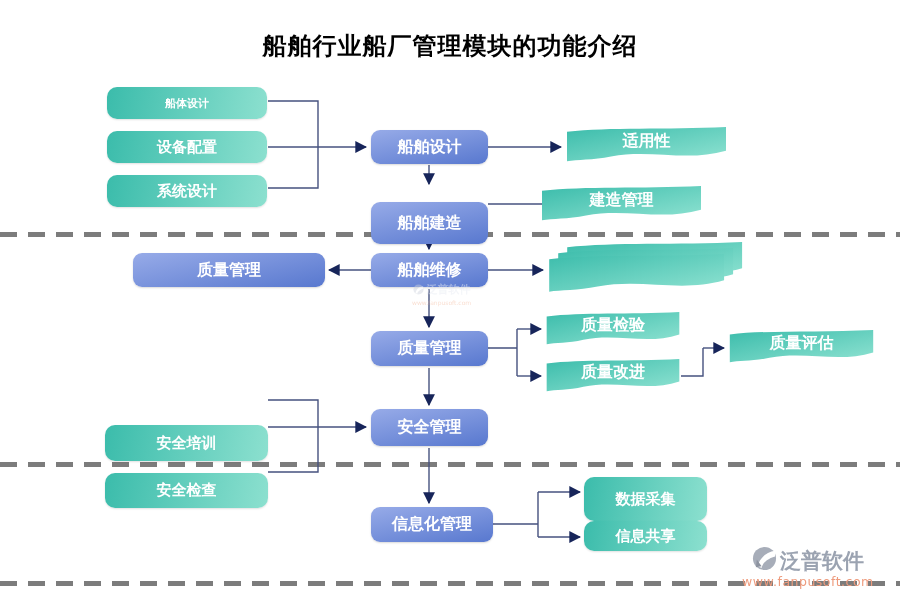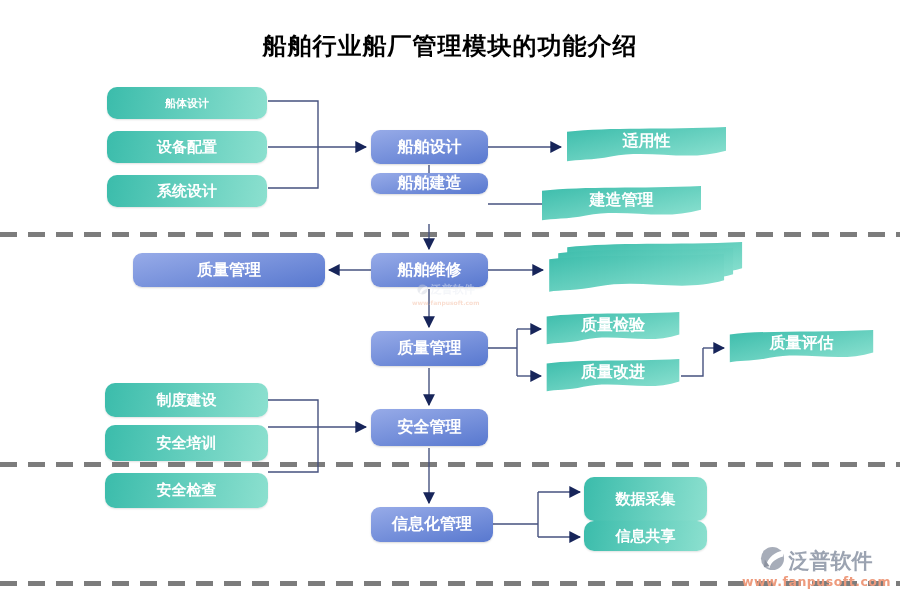--- a/index.html
+++ b/index.html
@@ -21,21 +21,21 @@
   .wave{background:none;}
   .wave svg{position:absolute;left:0;top:0;width:100%;height:100%;}
   .wave .lbl{position:relative;padding-bottom:7px;}
   .stack{position:absolute;}
   .stack svg{position:absolute;left:0;top:0;}
   .stack .lbl{position:absolute;left:0;top:12px;width:180px;height:34px;display:flex;
         align-items:center;justify-content:center;color:#fff;font-weight:bold;font-size:16px;}
   .wm{position:absolute;display:flex;flex-direction:column;align-items:center;z-index:5;}
   .wm .row{display:flex;align-items:center;gap:3px;}
   .wm .brand{font-weight:bold;color:#9ba3b1;}
-  .wm .url{color:#ee9b7d;font-weight:bold;}
+  .wm .url{color:#ee9b7d;font-weight:normal;}
   .wm-big .brand{font-size:21px;}
   .wm-big .url{font-size:12.5px;margin-top:-1px;letter-spacing:.5px;}
   .wm-faint{opacity:.45;}
   .wm-faint .brand{font-size:11px;color:#e7ebf3;}
   .wm-faint .url{font-size:6px;color:#f3b79a;}
 </style>
 </head>
 <body>
 
 <div id="stage">
@@ -86,21 +86,21 @@
   <div class="node teal" style="left:107px;top:131px;width:160px;height:32px;font-size:15px">
       <span>设备配置</span>
     </div>
   <div class="node teal" style="left:107px;top:175px;width:160px;height:32px;font-size:15px">
       <span>系统设计</span>
     </div>
 
   <div class="node blue" style="left:371px;top:130px;width:117px;height:34px">
       <span>船舶设计</span>
     </div>
-  <div class="node blue" style="left:371px;top:173px;width:117px;height:21px">
+  <div class="node blue" style="left:371px;top:202px;width:117px;height:42px">
       <span>船舶建造</span>
     </div>
   <div class="node blue" style="left:371px;top:253px;width:117px;height:34px">
       <span>船舶维修</span>
     </div>
   <div class="node blue" style="left:371px;top:331px;width:117px;height:35px">
       <span>质量管理</span>
     </div>
   <div class="node blue" style="left:371px;top:409px;width:117px;height:37px">
       <span>安全管理</span>
@@ -159,23 +159,20 @@
     <span class="lbl">质量评估</span>
   </div>
 
   <div class="node teal" style="left:584px;top:477px;width:123px;height:44px;font-size:15px">
       <span>数据采集</span>
     </div>
   <div class="node teal" style="left:584px;top:521px;width:123px;height:30px;font-size:15px">
       <span>信息共享</span>
     </div>
 
-  <div class="node teal" style="left:105px;top:383px;width:163px;height:34px;font-size:15px">
-      <span>制度建设</span>
-    </div>
   <div class="node teal" style="left:105px;top:425px;width:163px;height:36px;font-size:15px">
       <span>安全培训</span>
     </div>
   <div class="node teal" style="left:105px;top:473px;width:163px;height:35px;font-size:15px">
       <span>安全检查</span>
     </div>
 
   <div class="wm wm-faint" style="left:412px;top:280px">
     <div class="row">
       <span>

